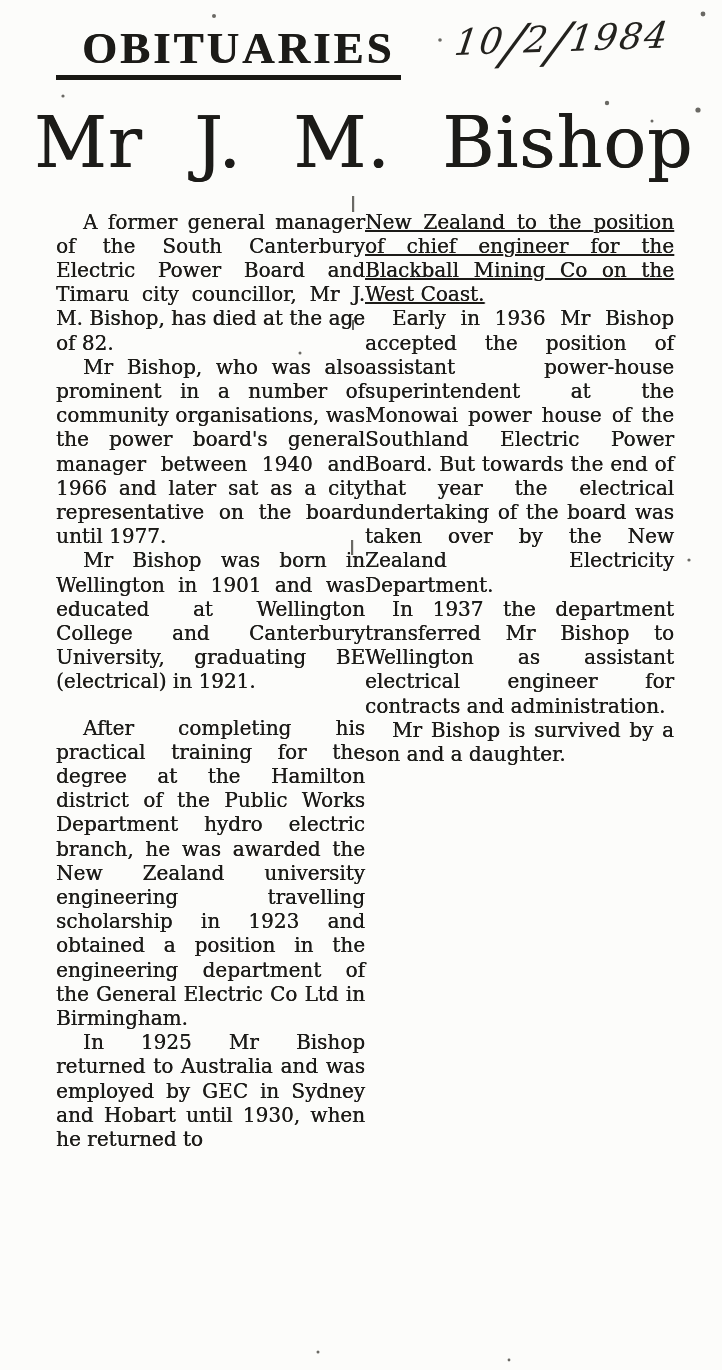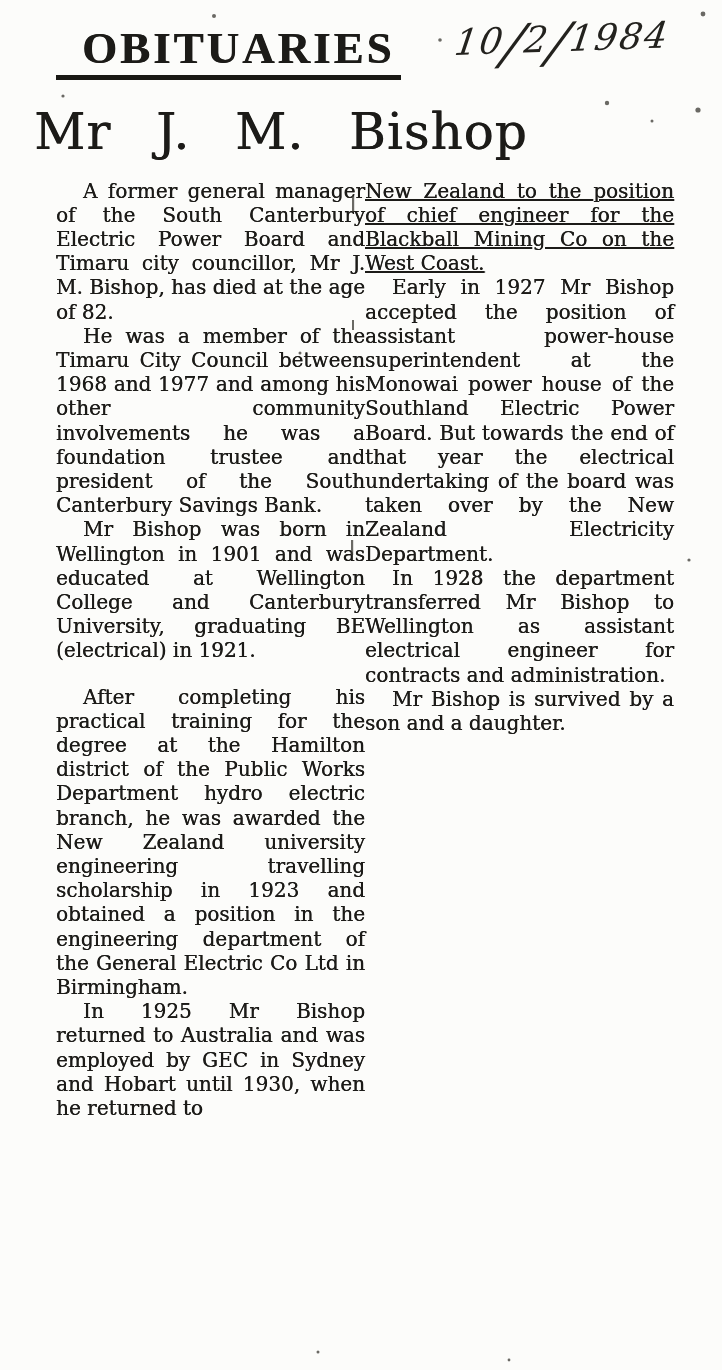--- a/index.html
+++ b/index.html
@@ -48,24 +48,24 @@
   }
   .hand-date .slash {
     display: inline-block;
     font-size: 54px;
     line-height: 0;
     vertical-align: -10px;
     transform: skewX(-6deg);
   }
   
   .headline {
-    margin: 10px 0 4px 34px;
+    margin: 10px 0 13px 34px;
     font-family: "DejaVu Serif", serif;
     font-weight: normal;
-    font-size: 50px;
+    font-size: 71px;
     line-height: 1.05;
     letter-spacing: 1px;
     word-spacing: 28px;
     text-shadow: 0.6px 0 0 currentColor;
     white-space: nowrap;
   }
   
   .columns {
     display: flex;
     padding: 16px 48px 0 56px;
@@ -101,29 +101,29 @@
     <span class="hand-date">
       <span>10</span><span class="slash">/</span><span>2</span><span class="slash">/</span><span>1984</span>
     </span>
   </div>
 
   <h1 class="headline">Mr J. M. Bishop</h1>
 
   <div class="columns">
     <div class="col">
       <p>A former general manager of the South Canterbury Electric Power Board and Timaru city councillor, Mr J. M. Bishop, has died at the age of 82.</p>
-      <p>He was a member of the Timaru City Council between 1968 and 1977 and among his other community involvements he was a foundation trustee and president of the South Canterbury Savings Bank.</p>
+      <p>Mr Bishop, who was also prominent in a number of community organisations, was the power board's general manager between 1940 and 1966 and later sat as a city representative on the board until 1977.</p>
       <p>Mr Bishop was born in Wellington in 1901 and was educated at Wellington College and Canterbury University, graduating BE (electrical) in 1921.</p>
       <p class="gap-above">After completing his practical training for the degree at the Hamilton district of the Public Works Department hydro electric branch, he was awarded the New Zealand university engineering travelling scholarship in 1923 and obtained a position in the engineering department of the General Electric Co Ltd in Birmingham.</p>
       <p>In 1925 Mr Bishop returned to Australia and was employed by GEC in Sydney and Hobart until 1930, when he returned to</p>
     </div>
     <div class="col">
       <p class="no-indent">New Zealand to the position of chief engineer for the Blackball Mining Co on the West Coast.</p>
-      <p>Early in 1927 Mr Bishop accepted the position of assistant power-house superintendent at the Monowai power house of the Southland Electric Power Board. But towards the end of that year the electrical undertaking of the board was taken over by the New Zealand Electricity Department.</p>
-      <p>In 1928 the department transferred Mr Bishop to Wellington as assistant electrical engineer for contracts and administration.</p>
+      <p>Early in 1936 Mr Bishop accepted the position of assistant power-house superintendent at the Monowai power house of the Southland Electric Power Board. But towards the end of that year the electrical undertaking of the board was taken over by the New Zealand Electricity Department.</p>
+      <p>In 1937 the department transferred Mr Bishop to Wellington as assistant electrical engineer for contracts and administration.</p>
       <p>Mr Bishop is survived by a son and a daughter.</p>
     </div>
   </div>
 
   <svg class="artifacts" viewBox="0 0 722 1370" xmlns="http://www.w3.org/2000/svg" aria-hidden="true">
     <g fill="#3a3832" opacity="0.75">
       <circle cx="214" cy="16" r="2"></circle>
       <circle cx="440" cy="40" r="1.8"></circle>
       <circle cx="703" cy="14" r="2.4"></circle>
       <circle cx="607" cy="103" r="2.2"></circle>

